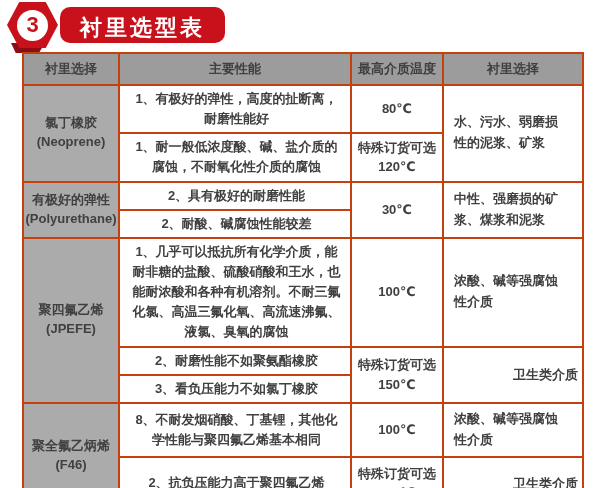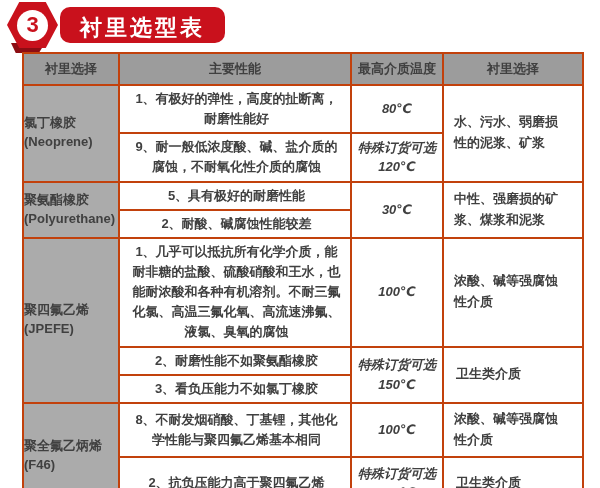--- a/index.html
+++ b/index.html
@@ -21,26 +21,26 @@
     justify-content:center; }
   .banner-text { color:#ffffff; font-size:22px; font-weight:bold; letter-spacing:3px; }
 
   
   table.spec { position:absolute; left:22px; top:52px; width:560px;
     border-collapse:collapse; table-layout:fixed; border:2px solid #484848; }
   table.spec td, table.spec th { border:2px solid #c2410c; vertical-align:middle;
     font-size:13px; color:#404040; }
   th.hdr { background:#9c9c9c; color:#ffffff; font-size:13px; font-weight:bold;
     height:32px; text-align:center; }
-  td.name { background:#ababab; color:#ffffff; font-weight:bold; text-align:left;
+  td.name { background:#ababab; color:#ffffff; font-weight:bold; text-align:center;
     font-size:13px; line-height:1.45; padding:0; }
   td.prop { text-align:center; padding:3px 6px 3px 9px; line-height:1.55; font-weight:600; }
-  td.temp { text-align:center; padding:2px 5px; line-height:1.5; font-weight:600;font-style:italic; }
+  td.temp { text-align:center; padding:2px 5px; line-height:1.5; font-weight:600; }
   td.range { text-align:left; padding:3px 22px 3px 10px; line-height:1.6; font-weight:600; }
-  td.range-center { text-align:left; padding:2px 12px; line-height:1.5; font-weight:600;font-family:Liberation Mono, monospace; }
+  td.range-center { text-align:right; padding:2px 4px; line-height:1.5; font-weight:600; }
   tr.h47 td { height:47px; } tr.h25 td { height:25px; } tr.h85 td { height:85px;margin-left:16px; }
   tr.h24 td { height:24px; } tr.h54 td { height:54px; } tr.h53 td { height:53px; }
 </style>
 </head>
 <body>
 
 <div class="header">
   <div class="hex-shadow"></div>
   <div class="hexagon">
     <div class="hex-circle">
@@ -70,30 +70,30 @@
   <tr class="h47">
     <td class="name" rowspan="2">
       <div>氯丁橡胶</div>
       <div>(Neoprene)</div>
     </td>
     <td class="prop">1、有极好的弹性，高度的扯断离，耐磨性能好</td>
     <td class="temp">80℃</td>
     <td class="range" rowspan="2">水、污水、弱磨损性的泥浆、矿浆</td>
   </tr>
   <tr class="h47">
-    <td class="prop">9、耐一般低浓度酸、碱、盐介质的腐蚀，不耐氧化性介质的腐蚀</td>
+    <td class="prop">1、耐一般低浓度酸、碱、盐介质的腐蚀，不耐氧化性介质的腐蚀</td>
     <td class="temp">特殊订货可选120℃</td>
   </tr>
 
   <tr class="h25">
     <td class="name" rowspan="2">
-      <div>聚氨酯橡胶</div>
+      <div>有极好的弹性</div>
       <div>(Polyurethane)</div>
     </td>
-    <td class="prop">5、具有极好的耐磨性能</td>
+    <td class="prop">2、具有极好的耐磨性能</td>
     <td class="temp" rowspan="2">30℃</td>
     <td class="range" rowspan="2">中性、强磨损的矿浆、煤浆和泥浆</td>
   </tr>
   <tr class="h25">
     <td class="prop">2、耐酸、碱腐蚀性能较差</td>
   </tr>
 
   <tr class="h85">
     <td class="name" rowspan="3">
       <div>聚四氟乙烯</div>

